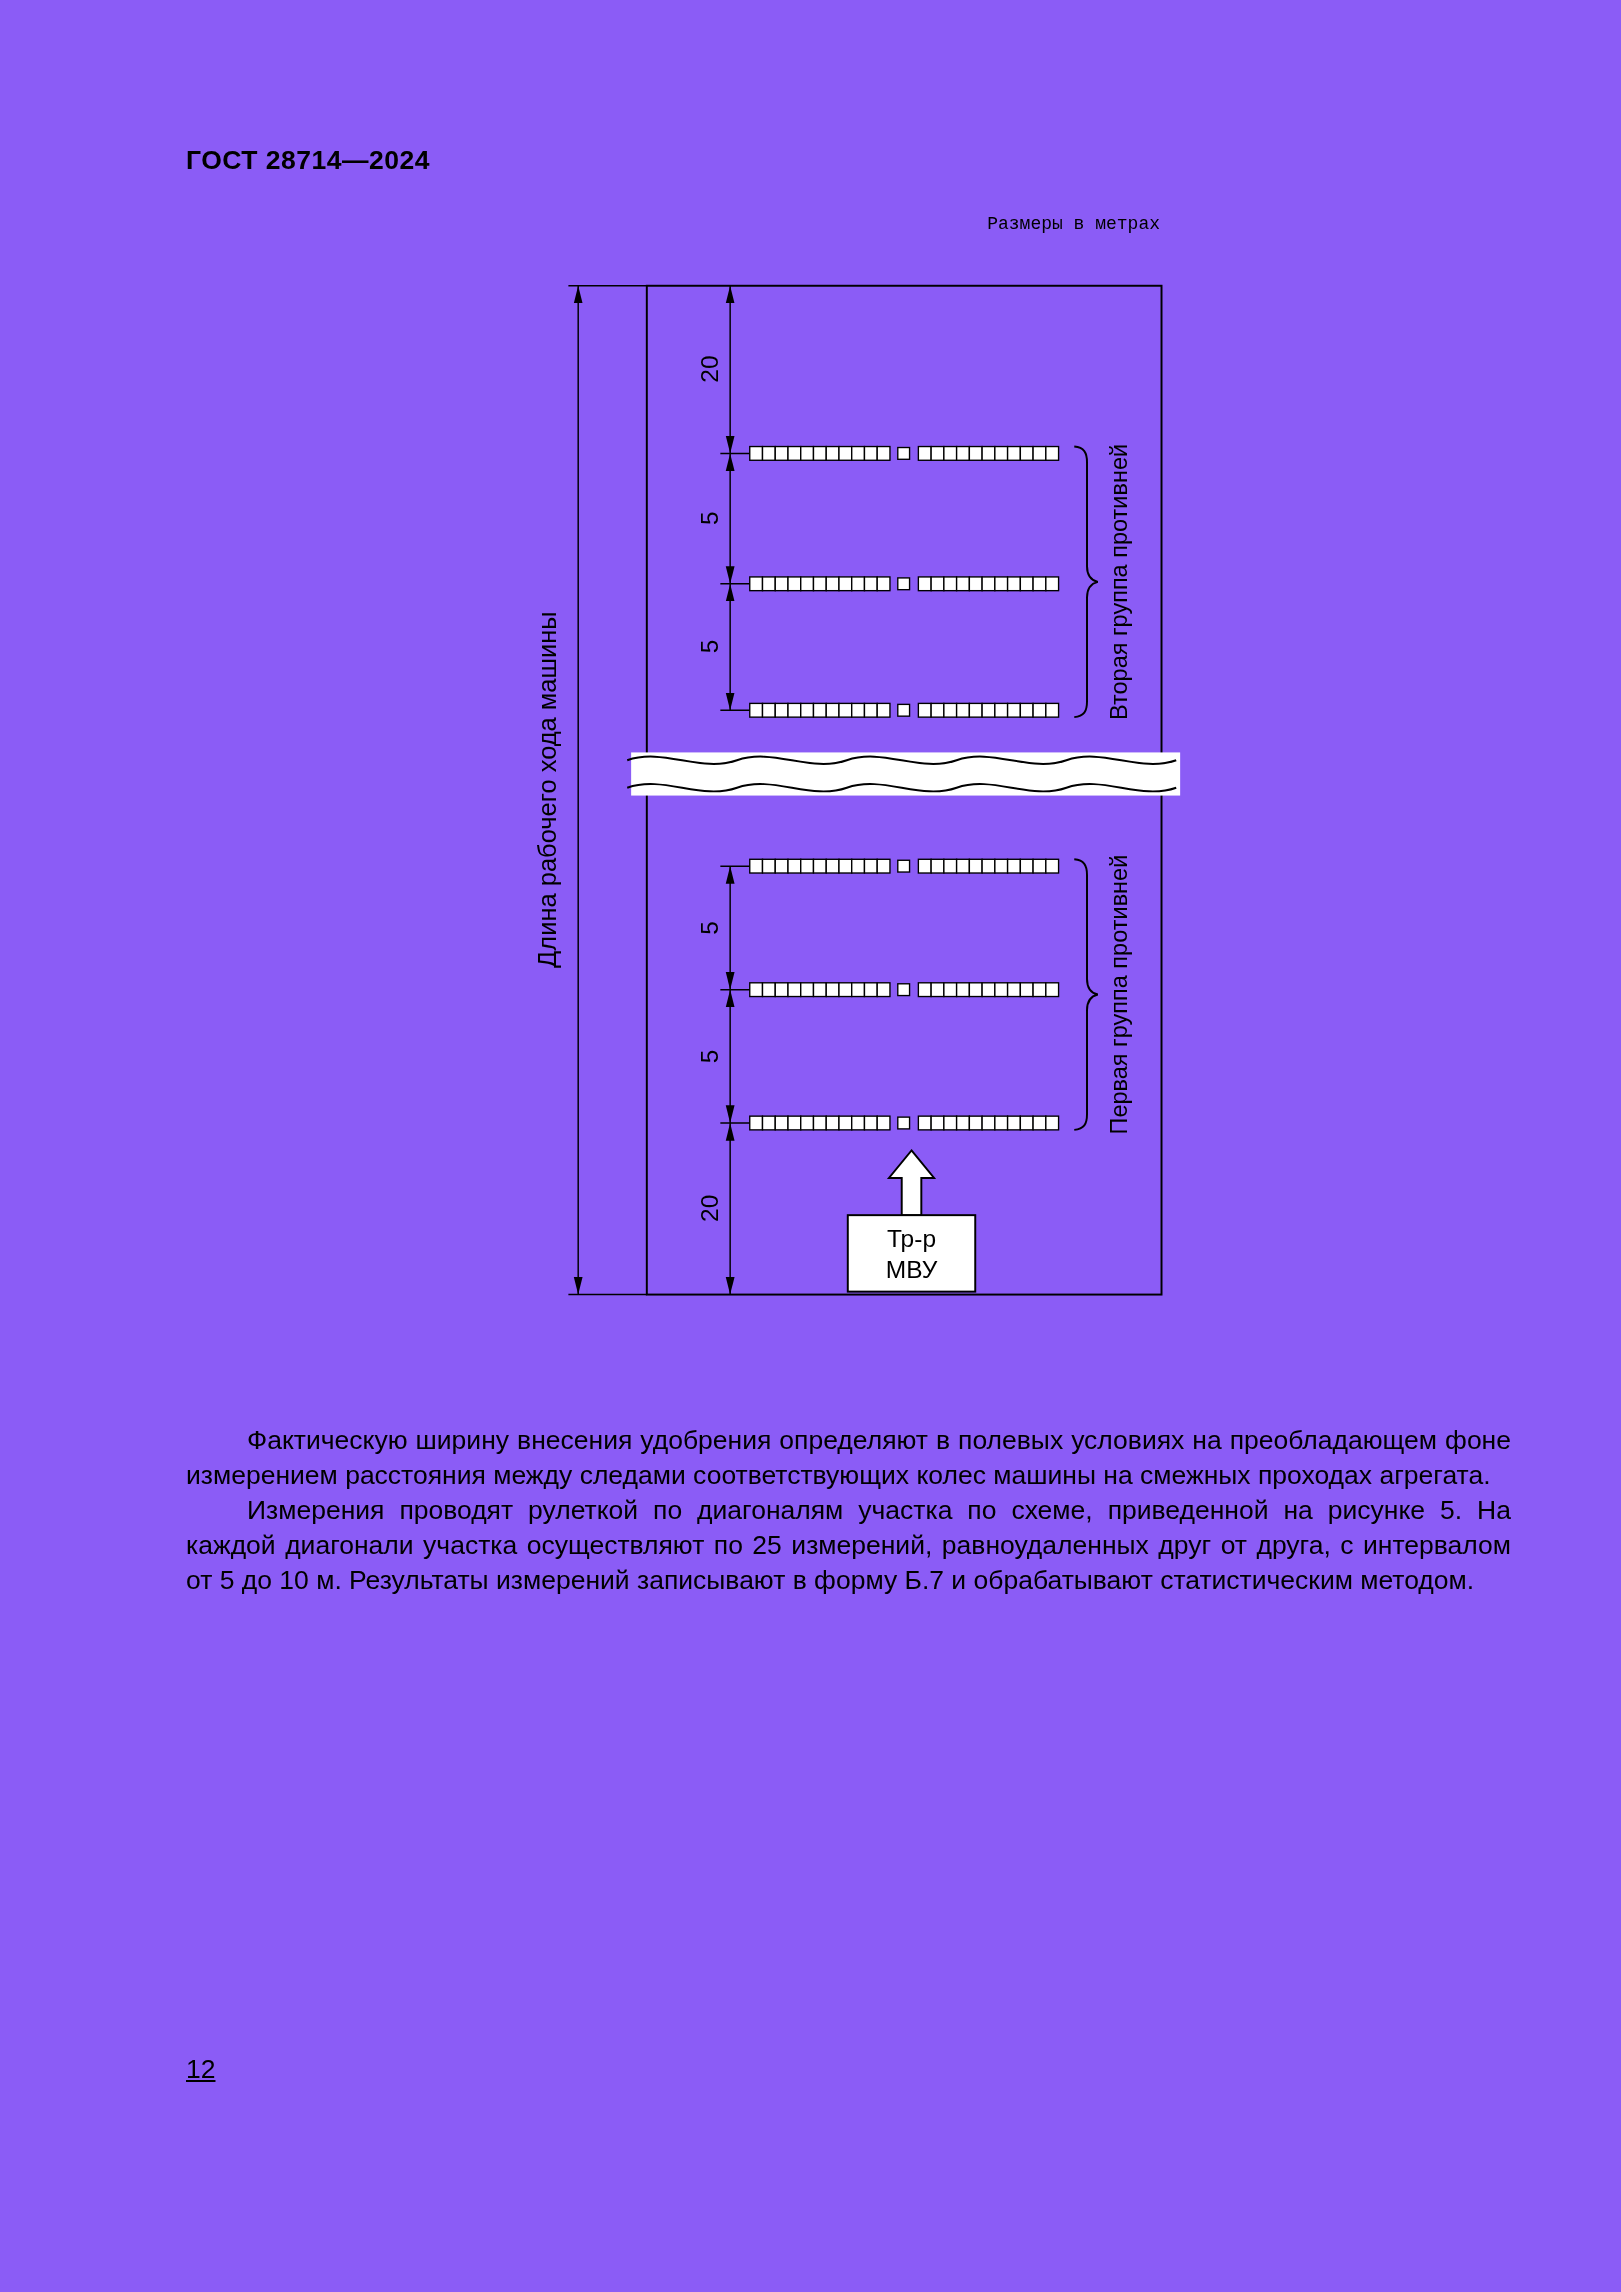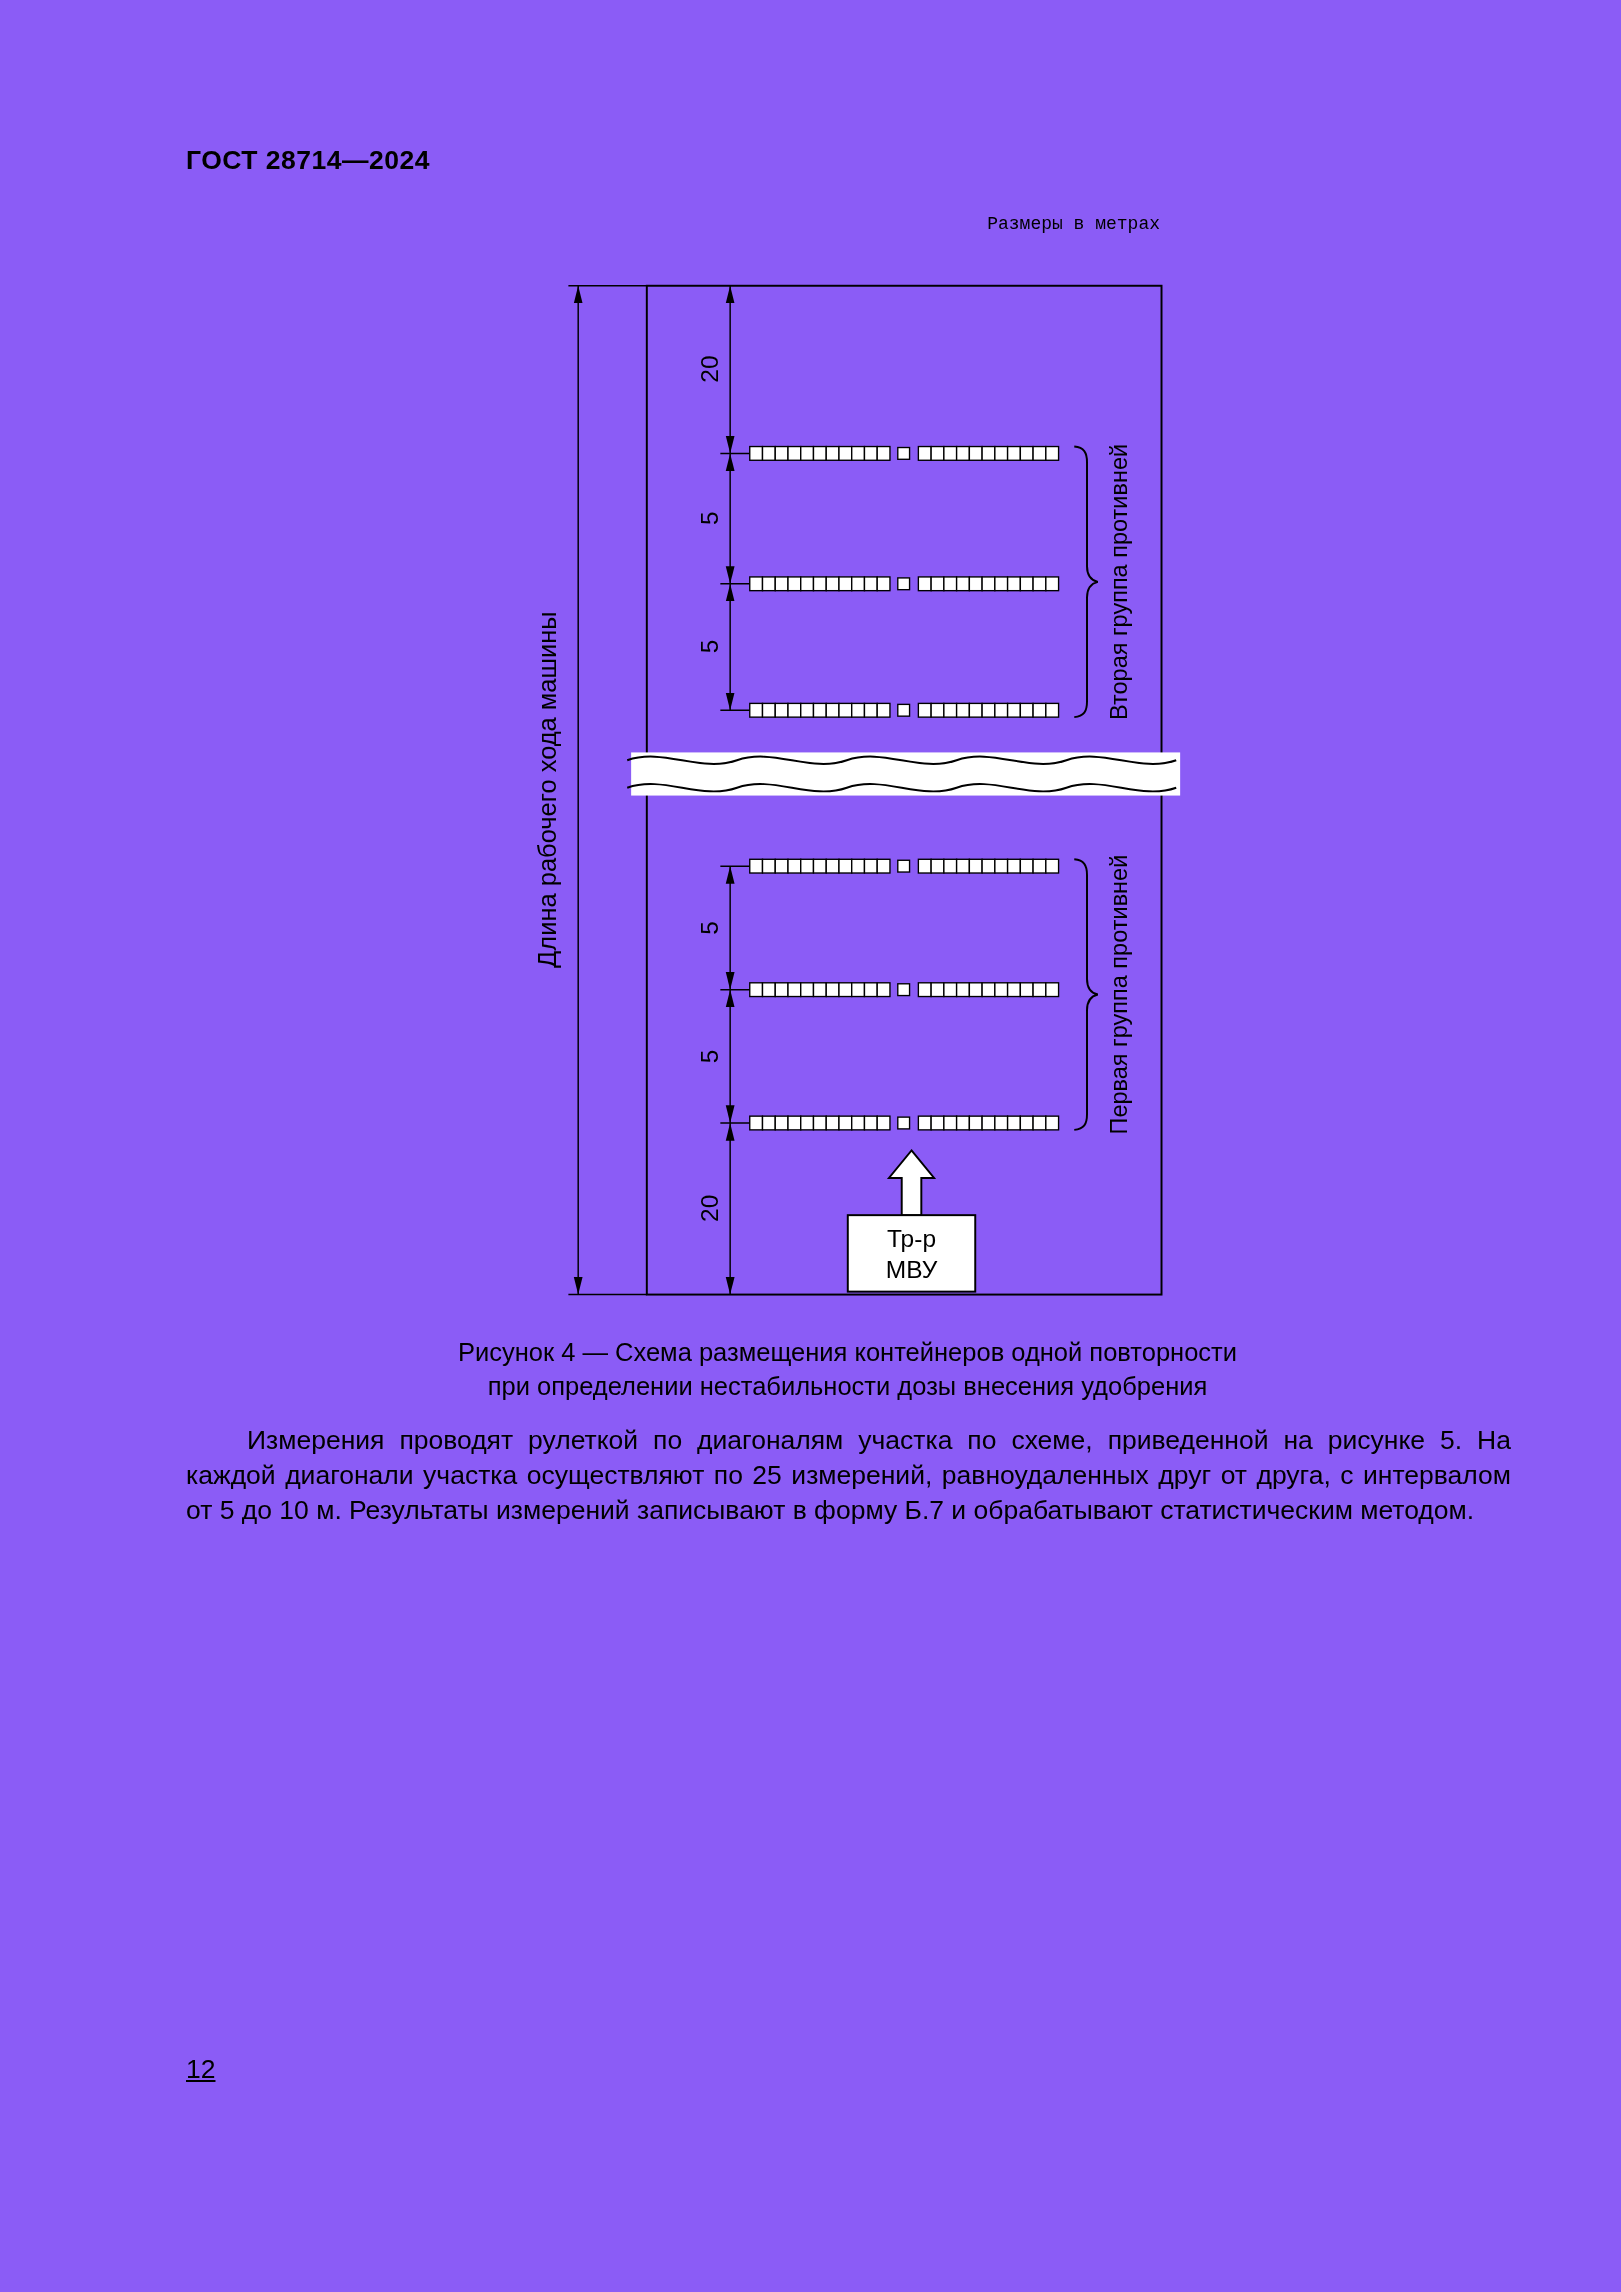--- a/index.html
+++ b/index.html
@@ -155,25 +155,22 @@
     <text class="group-label" x="610" y="735" text-anchor="middle" transform="rotate(-90 610 735)">Первая группа противней</text>
 
     <polygon points="390,894 413,922 400,922 400,960 380,960 380,922 367,922" fill="#fff" stroke="#000" stroke-width="2"></polygon>
     <g>
       <rect x="325" y="960" width="130" height="78" fill="#fff" stroke="#000" stroke-width="2"></rect>
       <text class="tractor-text" x="390" y="992" text-anchor="middle">Тр-р</text>
       <text class="tractor-text" x="390" y="1024" text-anchor="middle">МВУ</text>
     </g>
   </svg>
 
-  <div class="fig-caption">
-    <div>Рисунок 4 — Схема размещения контейнеров одной повторности</div>
-    <div>при определении нестабильности дозы внесения удобрения</div>
-  </div>
 
   <div class="body-text">
+    <p>Фактическую ширину внесения удобрения определяют в полевых условиях на преобладающем фоне измерением расстояния между следами соответствующих колес машины на смежных проходах агрегата.</p>
     <p>Измерения проводят рулеткой по диагоналям участка по схеме, приведенной на рисунке 5. На каждой диагонали участка осуществляют по 25 измерений, равноудаленных друг от друга, с интервалом от 5 до 10 м. Результаты измерений записывают в форму Б.7 и обрабатывают статистическим методом.</p>
   </div>
 
   <div class="page-number">12</div>
 
 </div>
 
 
 </body></html>

